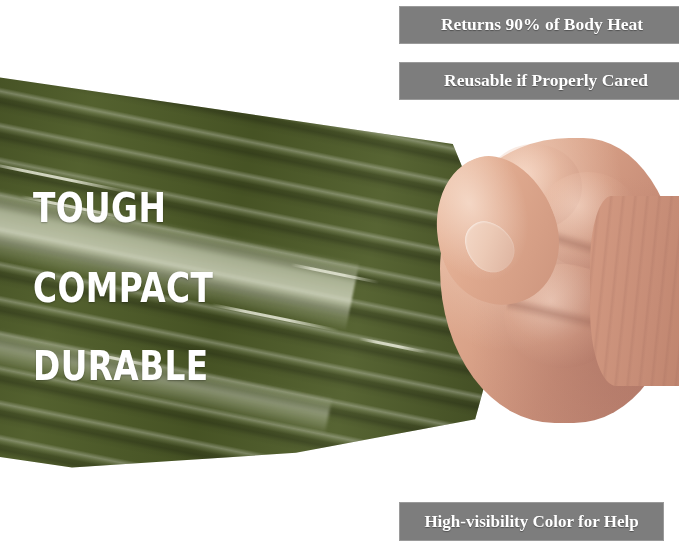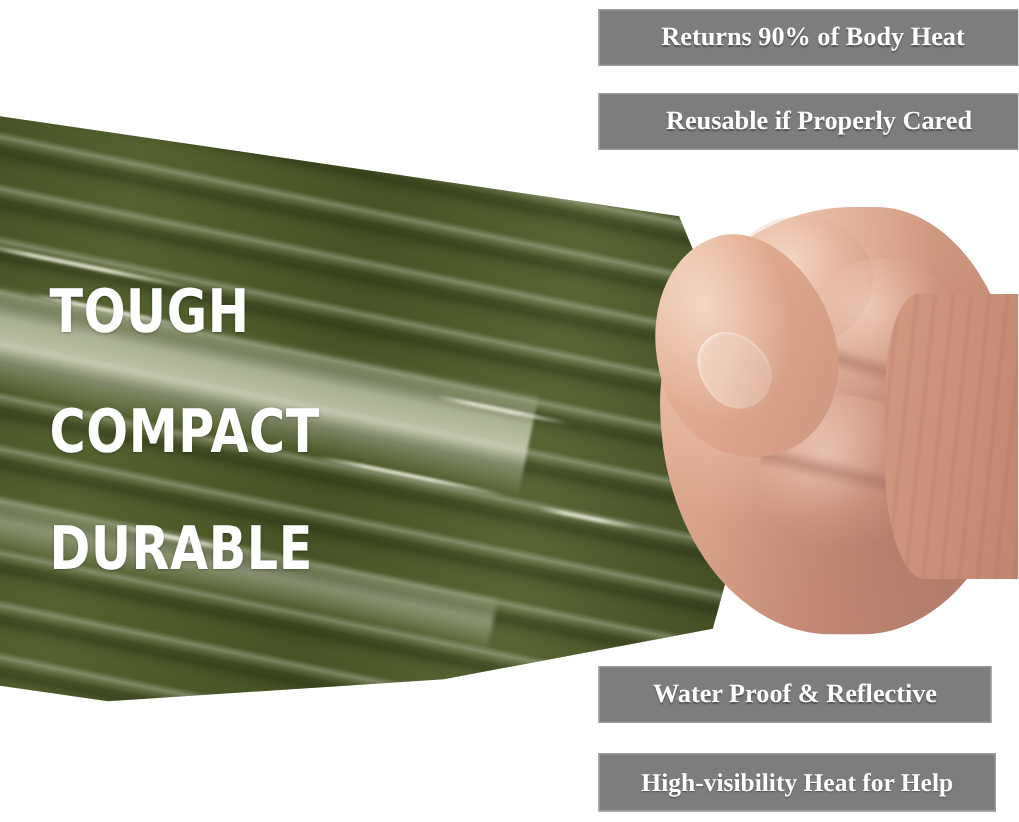--- a/index.html
+++ b/index.html
@@ -267,16 +267,15 @@
       </div>
     </div>
 
     <div class="slogan" style="left:33px;  top:188px; font-size:40px;">TOUGH</div>
     <div class="slogan" style="left:33px;  top:268px; font-size:40px;">COMPACT</div>
     <div class="slogan" style="left:33px;  top:346px; font-size:40px;">DURABLE</div>
   </div>
 
   <div class="badge" style="left:399px; top:6px;   width:286px; height:38px;">Returns 90% of Body Heat</div>
   <div class="badge" style="left:399px; top:62px;  width:294px; height:38px;">Reusable if Properly Cared</div>
-  <div class="badge" style="left:399px; top:444px; width:262px; height:38px;">Water Proof  &amp; Reflective</div>
-  <div class="badge" style="left:399px; top:502px; width:265px; height:39px; font-size:17px;">High-visibility Heat for Help</div>
+  <div class="badge" style="left:399px; top:502px; width:265px; height:39px; font-size:17px;">High-visibility Color for Help</div>
 
 </div>
 
 </body></html>

